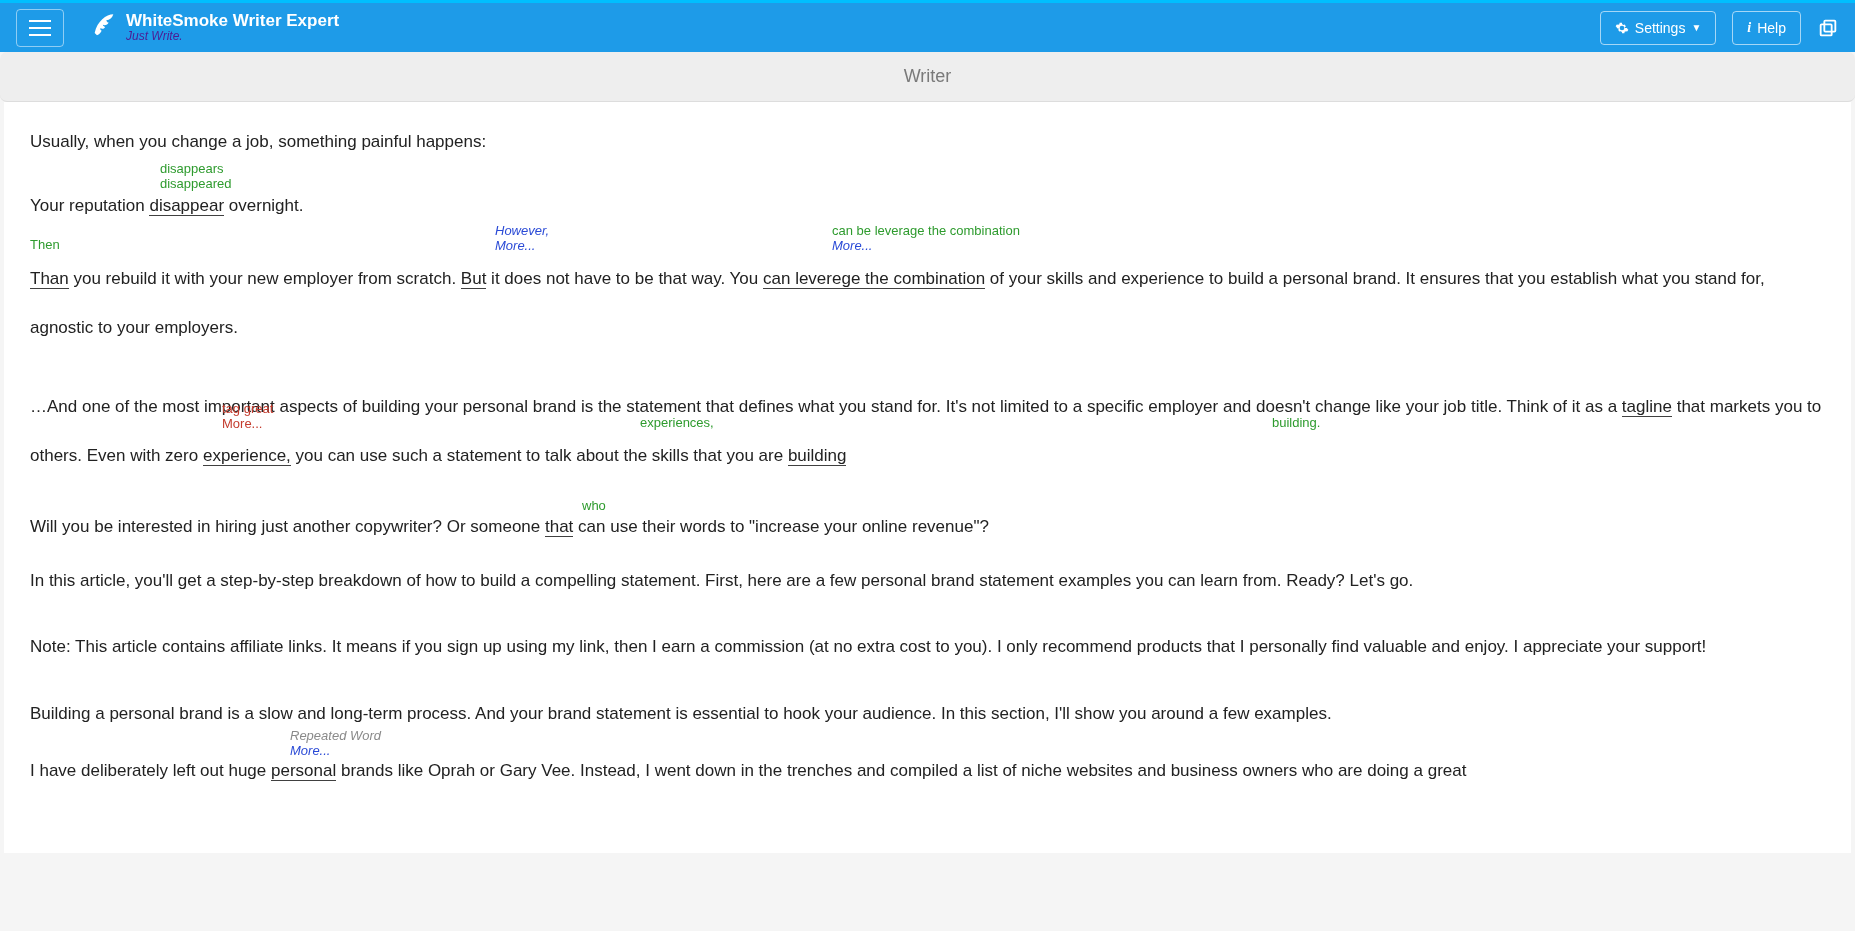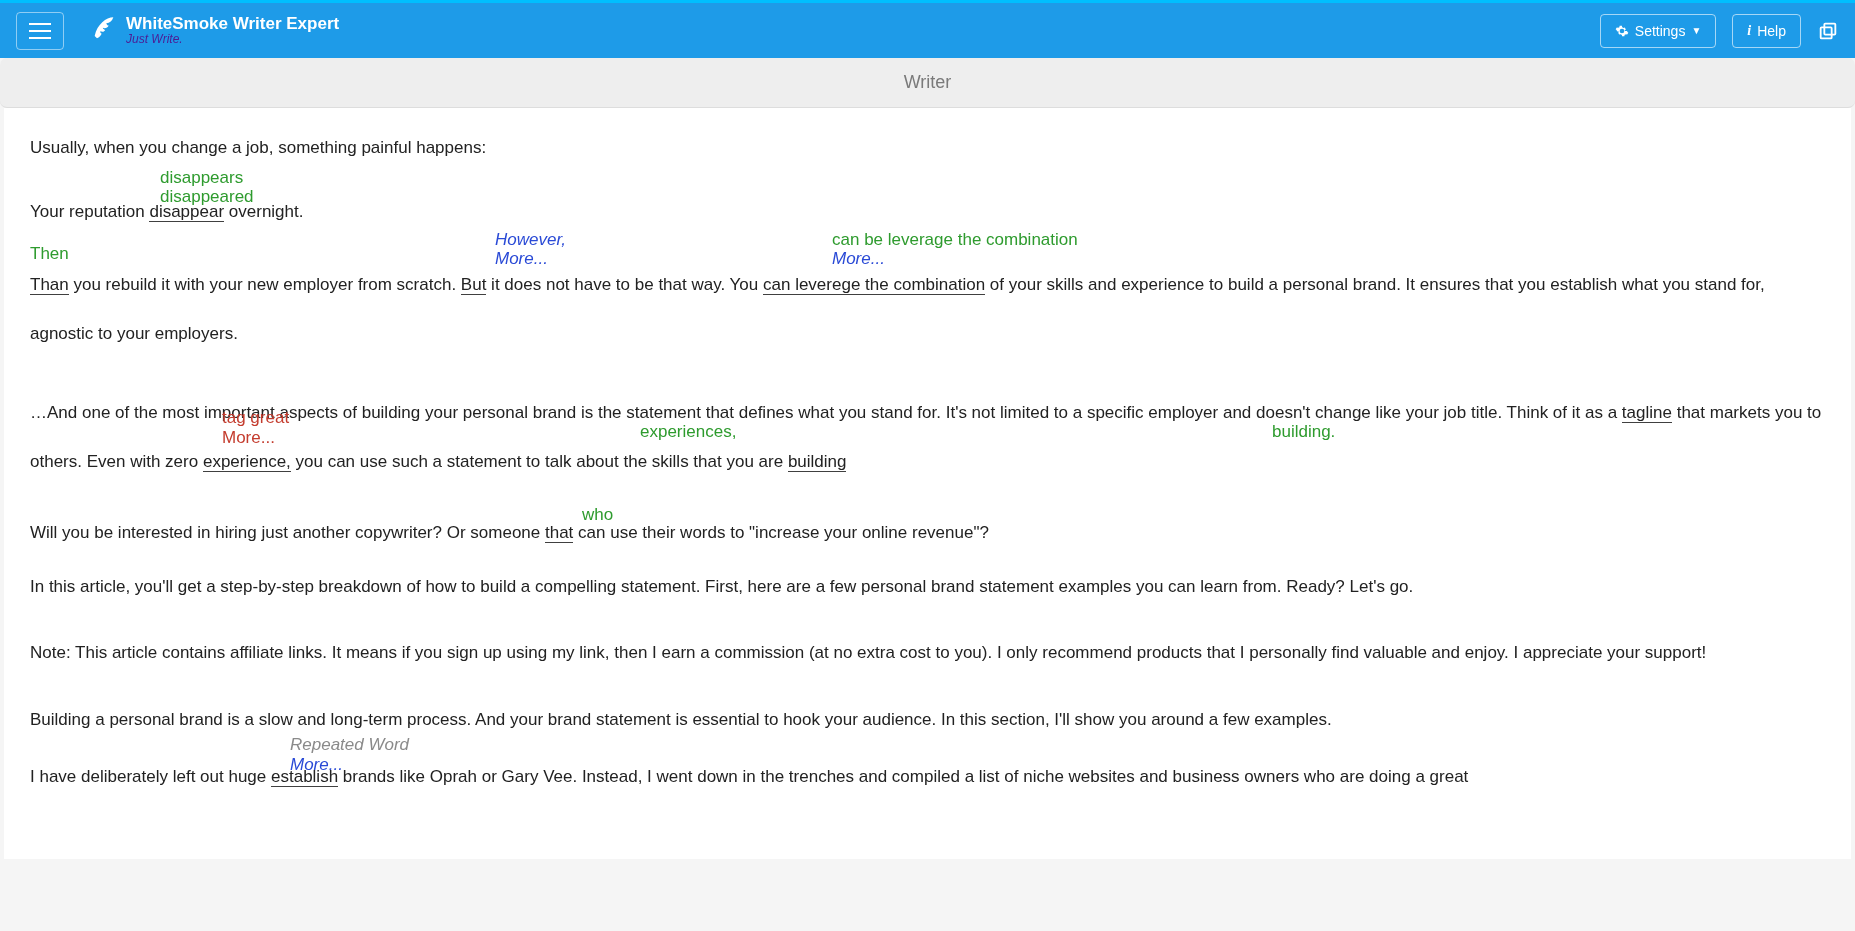--- a/index.html
+++ b/index.html
@@ -1,21 +1,21 @@
 <!DOCTYPE html>
 <html><head>
 <meta charset="utf-8">
 <style>
 * { margin: 0; padding: 0; box-sizing: border-box; }
 body { font-family: -apple-system, BlinkMacSystemFont, "Segoe UI", Arial, sans-serif; background: #f5f5f5; overflow-x: hidden; }
 
 .topbar {
   background: #1e9be8;
   border-top: 3px solid #00bfff;
-  height: 58px;
+  height: 52px;
   display: flex;
   align-items: center;
   padding: 0 16px;
   gap: 16px;
 }
 .hamburger {
   width: 48px; height: 38px;
   border: 1px solid rgba(255,255,255,0.5);
   border-radius: 4px;
   display: flex; flex-direction: column;
@@ -58,21 +58,21 @@
   font-size: 17px;
   color: #222;
   line-height: 1.4;
 }
 .para { margin-bottom: 30px; position: relative; }
 .para.first { margin-bottom: 6px; }
 .underlined { border-bottom: 1px solid #404040; }
 
 .suggest {
   position: absolute;
-  font-size: 17px;
+  font-size: 13px;
   line-height: 1.15;
   white-space: nowrap;
   pointer-events: none;
 }
 .sg-green { color: #2e9b2e; }
 .sg-blue { color: #2a4ad6; font-style: italic; }
 .sg-red { color: #c43c2e; }
 .sg-gray { color: #8a8a8a; font-style: italic; }
 
 .wrap { position: relative; }
@@ -160,16 +160,16 @@
 
   <div class="para" style="line-height:2.9;">Note: This article contains affiliate links. It means if you sign up using my link, then I earn a commission (at no extra cost to you). I only recommend products that I personally find valuable and enjoy. I appreciate your support!</div>
 
   <div class="para">Building a personal brand is a slow and long-term process. And your brand statement is essential to hook your audience. In this section, I'll show you around a few examples.</div>
 
   <div class="para wrap" style="margin-top:34px;">
     <div class="suggest" style="left:260px; top:-30px;">
       <span class="sg-gray">Repeated Word</span><br>
       <span class="sg-blue">More...</span>
     </div>
-    <span>I have deliberately left out huge </span><span class="underlined">establish</span><span> brands like Oprah or Gary Vee. Instead, I went down in the trenches and compiled a list of niche websites and business owners who are doing a great</span>
+    <span>I have deliberately left out huge </span><span class="underlined">personal</span><span> brands like Oprah or Gary Vee. Instead, I went down in the trenches and compiled a list of niche websites and business owners who are doing a great</span>
   </div>
 
 </div>
 
 </body></html>

